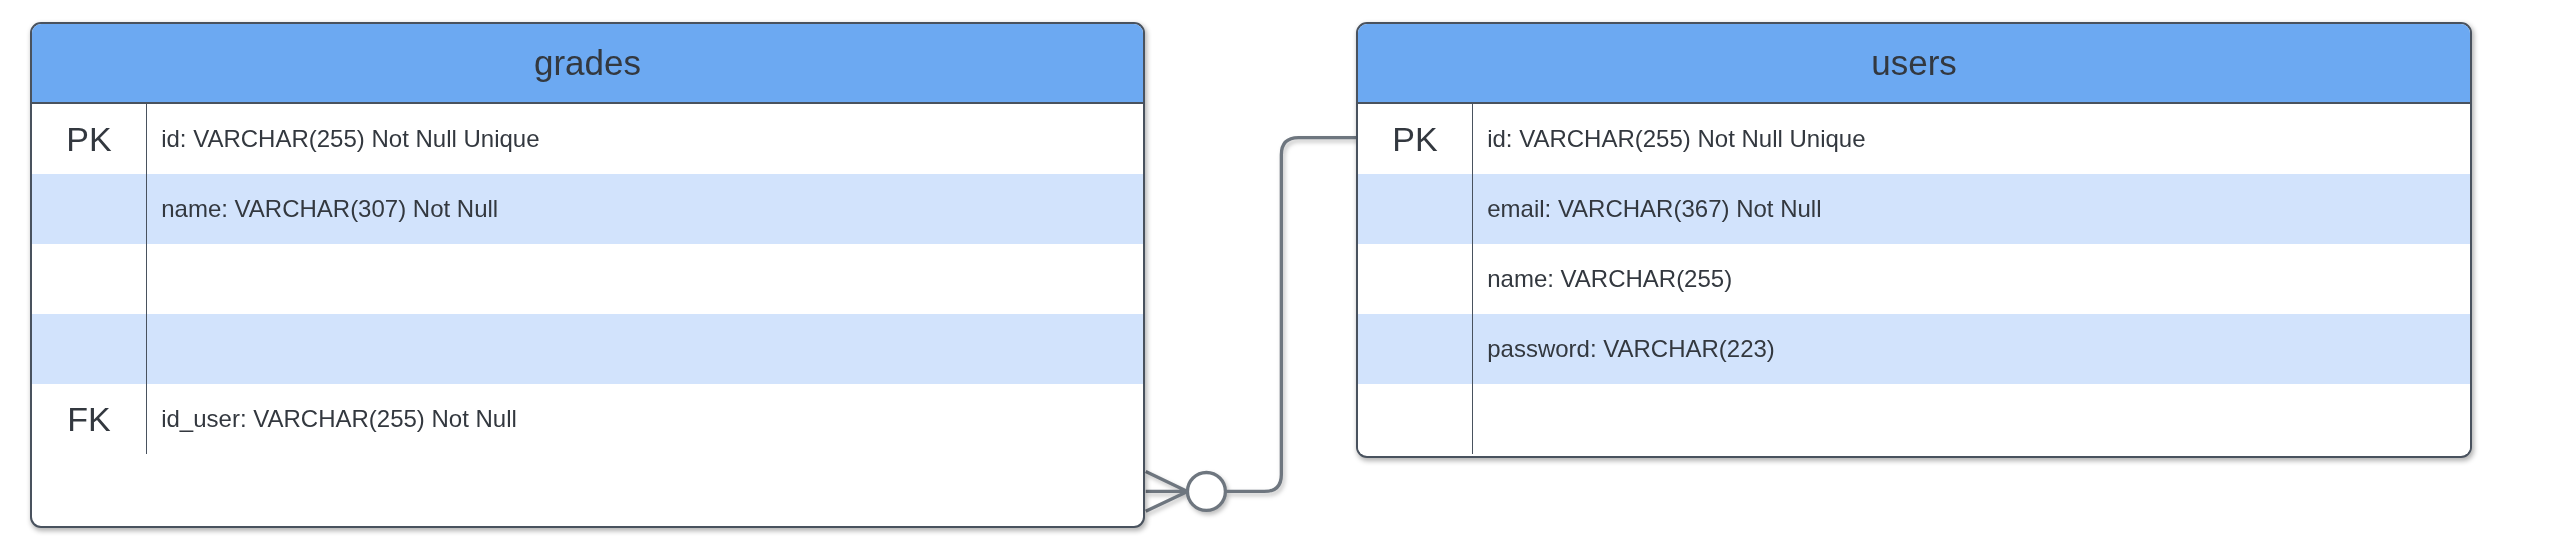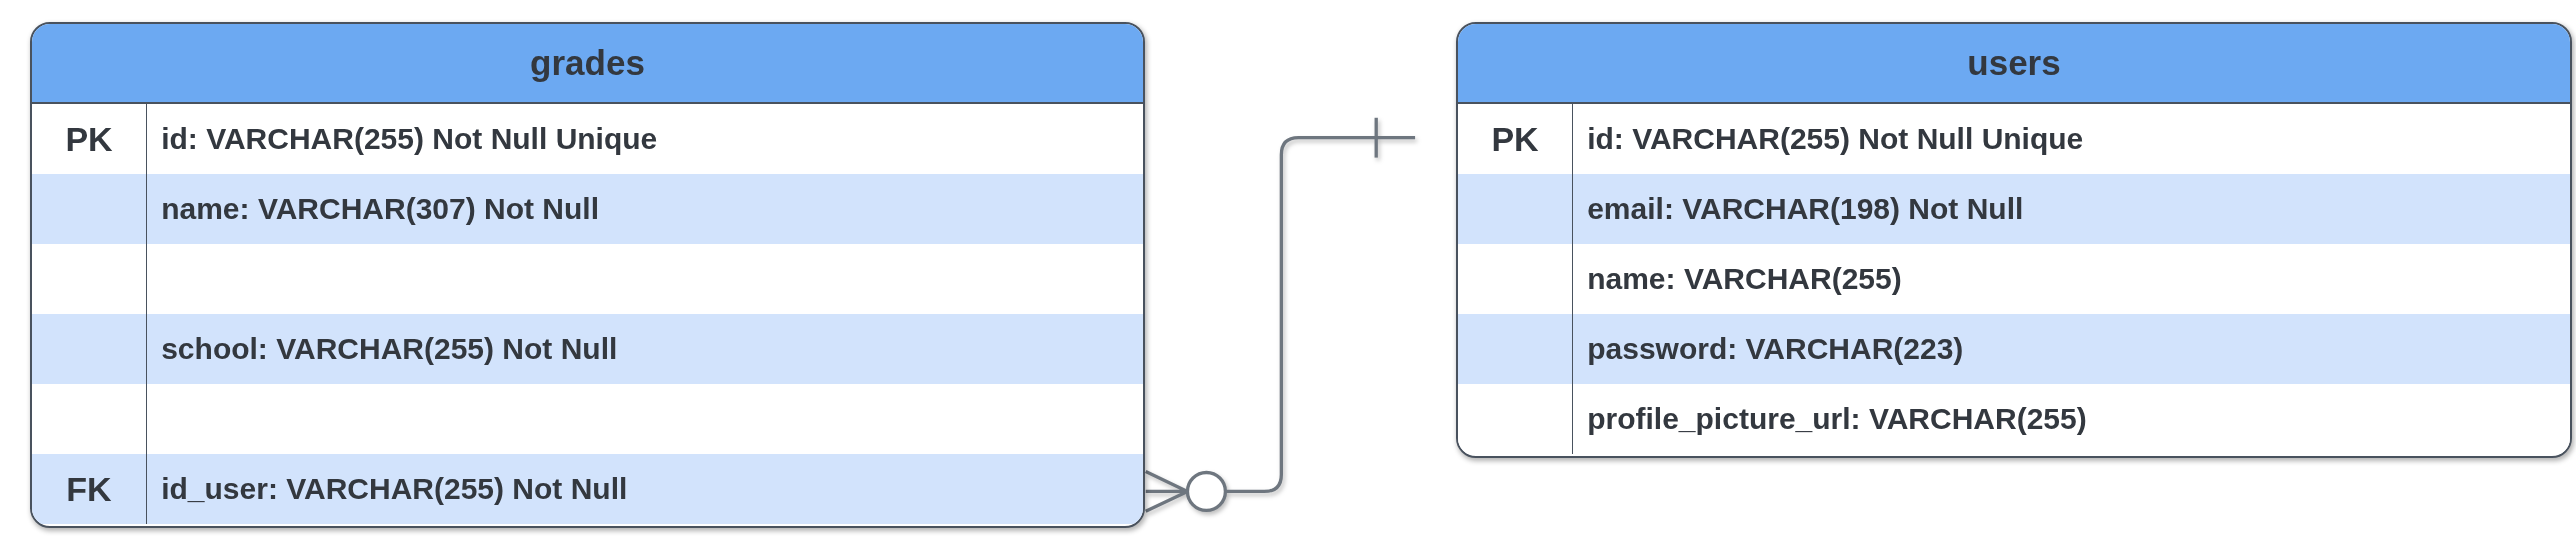--- a/index.html
+++ b/index.html
@@ -18,28 +18,27 @@
     position: relative;
     width: 2576px;
     height: 558px;
     background: #ffffff;
     overflow: hidden;
   }
 
   .entity {
     position: absolute;
     border: 2.8px solid var(--border);
-    border-radius: 20px;
+    border-radius: 11px;
     background: var(--row-fill);
     box-shadow: 1.9px 2.8px 5.7px rgba(0,0,0,0.30);
     overflow: hidden;
-    font-weight: bold;
   }
   .entity-grades { left: 30px;  top: 22px; width: 1115px; height: 506px; }
-  .entity-users  { left: 1456px; top: 22px; width: 1116px; height: 436px; }
+  .entity-users  { left: 1356px; top: 22px; width: 1116px; height: 436px; }
 
   .entity-header {
     height: 80px;
     background: var(--header-fill);
     border-bottom: 2.8px solid var(--border);
     display: flex;
     align-items: center;
     justify-content: center;
     font-size: 35px;
     color: var(--text);
@@ -60,21 +59,21 @@
     align-items: center;
     justify-content: center;
     font-size: 34px;
     text-align: right;
   }
   .field-cell {
     flex: 1;
     display: flex;
     align-items: center;
     padding-left: 14.2px;
-    font-size: 30px;
+    font-size: 24px;
     white-space: nowrap;
   }
 
   svg.connector {
     position: absolute;
     left: 0; top: 0;
     width: 2576px;
     height: 558px;
   }
   .edge {
@@ -109,24 +108,20 @@
 
   <div class="row">
     <div class="key-cell"></div>
     <div class="field-cell">name: VARCHAR(307) Not Null</div>
   </div>
 
   <div class="row">
     <div class="key-cell"></div>
   </div>
 
-  <div class="row">
-    <div class="key-cell"></div>
-    <div class="field-cell">school: VARCHAR(255) Not Null</div>
-  </div>
 
   <div class="row">
     <div class="key-cell"></div>
   </div>
 
   <div class="row">
     <div class="key-cell">FK</div>
     <div class="field-cell">id_user: VARCHAR(255) Not Null</div>
   </div>
 </div>
@@ -135,34 +130,33 @@
   <div class="entity entity-users">
     <div class="entity-header">users</div>
     <div class="entity-rows">
   <div class="row">
     <div class="key-cell">PK</div>
     <div class="field-cell">id: VARCHAR(255) Not Null Unique</div>
   </div>
 
   <div class="row">
     <div class="key-cell"></div>
-    <div class="field-cell">email: VARCHAR(198) Not Null</div>
+    <div class="field-cell">email: VARCHAR(367) Not Null</div>
   </div>
 
   <div class="row">
     <div class="key-cell"></div>
     <div class="field-cell">name: VARCHAR(255)</div>
   </div>
 
   <div class="row">
     <div class="key-cell"></div>
     <div class="field-cell">password: VARCHAR(223)</div>
   </div>
 
   <div class="row">
     <div class="key-cell"></div>
-    <div class="field-cell">profile_picture_url: VARCHAR(255)</div>
   </div>
 </div>
   </div>
 
 </div>
 
 
 </body></html>

